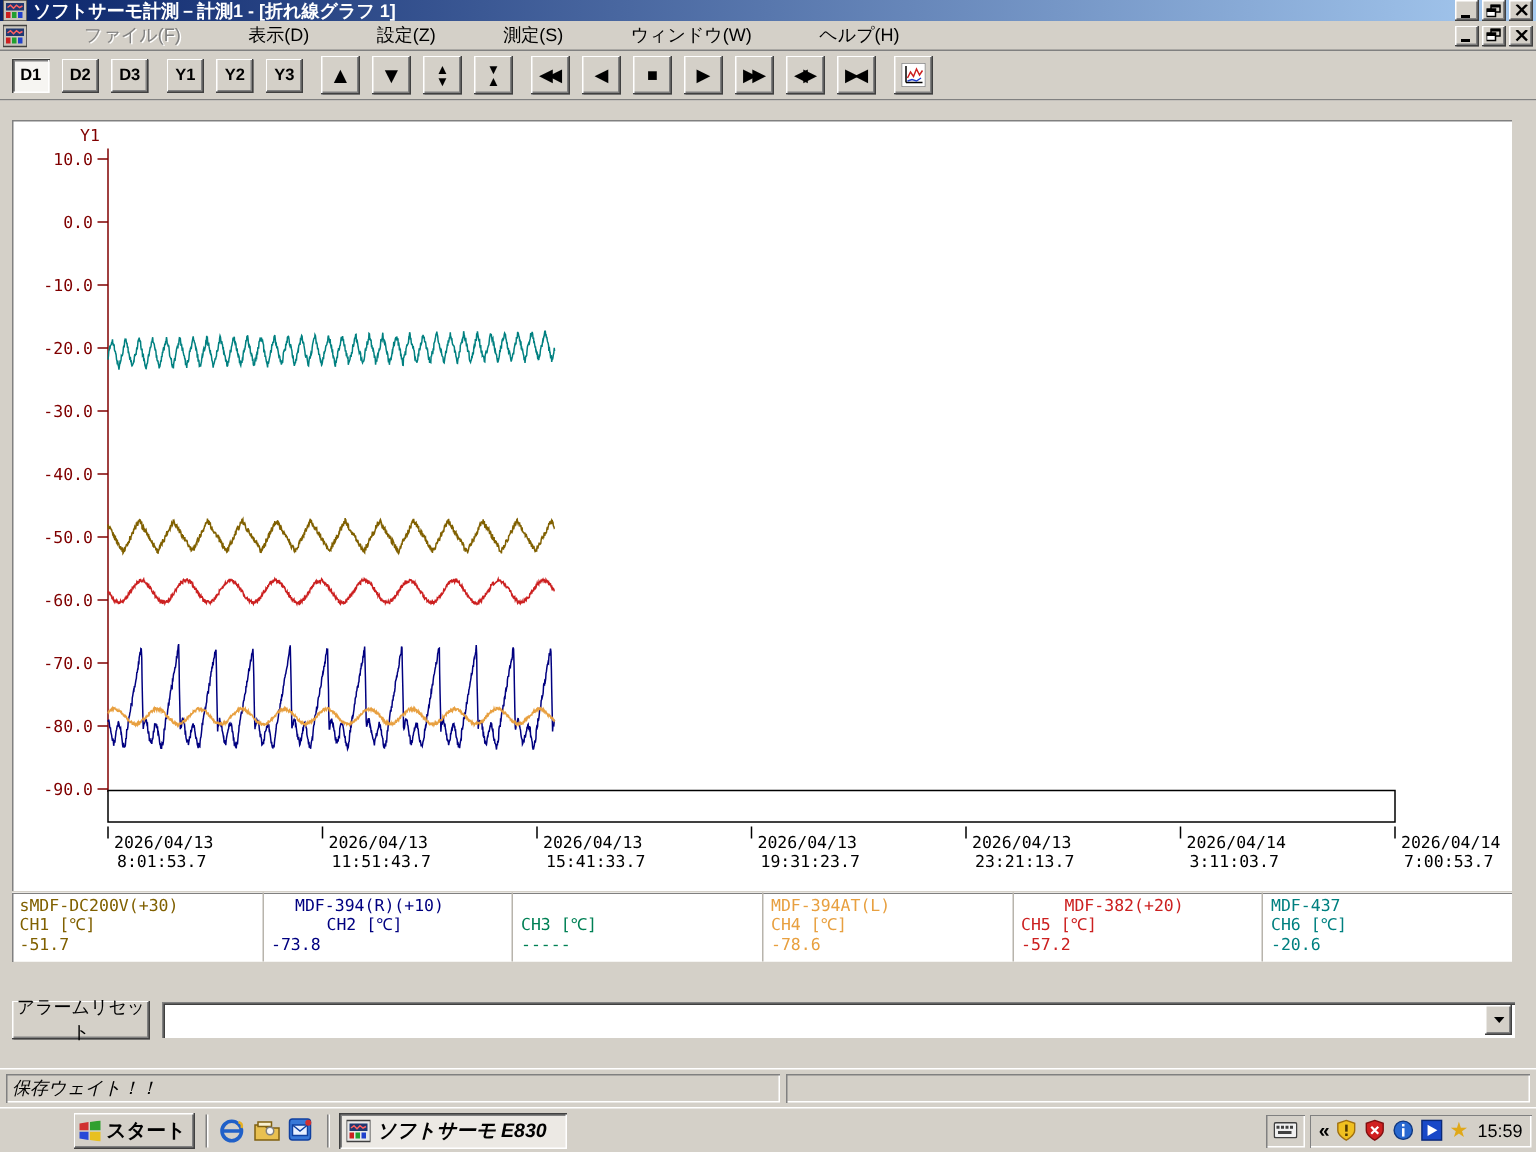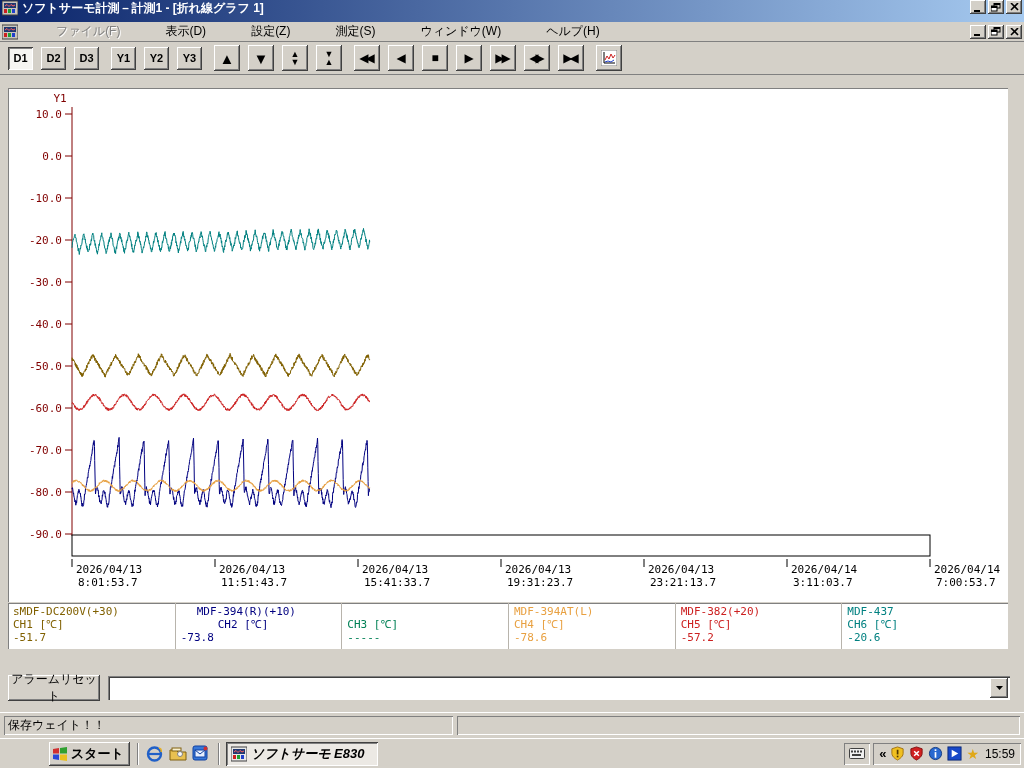--- a/index.html
+++ b/index.html
@@ -7,21 +7,21 @@
   body { font-family:"Liberation Sans","DejaVu Sans",sans-serif; font-size:12px; background:#d4d0c8; }
   .screen { width:1024px; height:768px; display:flex; flex-direction:column; }
 
   
   .raised  { box-shadow: inset -1px -1px 0 #404040, inset 1px 1px 0 #ffffff, inset -2px -2px 0 #808080; background:#d4d0c8; }
   .pressed { box-shadow: inset 1px 1px 0 #404040, inset -1px -1px 0 #ffffff, inset 2px 2px 0 #808080; }
   .sunken  { box-shadow: inset 1px 1px 0 #808080, inset -1px -1px 0 #ffffff; }
   .field   { box-shadow: inset 1px 1px 0 #808080, inset 2px 2px 0 #404040, inset -1px -1px 0 #ffffff; background:#fff; }
 
   
-  .titlebar { height:22px; background:linear-gradient(90deg,#0a246a,#a6caf0); display:flex; padding:0 2px; flex:0 0 auto; }
+  .titlebar { height:14px; background:linear-gradient(90deg,#0a246a,#a6caf0); display:flex; align-items:center; padding:0 2px; flex:0 0 auto; }
   .titlebar .ttext { color:#fff; font-weight:bold; font-size:12px; margin-left:4px; flex:1; white-space:nowrap; overflow:hidden; }
   .wbtns { display:flex; gap:2px; }
   .wbtn { width:16px; height:14px; display:flex; align-items:center; justify-content:center; }
   .appicon { width:16px; height:16px; flex:0 0 auto; }
 
   
   .menubar { height:20px; background:#d4d0c8; display:flex; align-items:center; padding:0 2px; flex:0 0 auto; border-bottom:1px solid #808080; box-shadow:0 1px 0 #ffffff;gap:31px; }
   .menuitem { padding:2px 7px; white-space:nowrap; }
   .menuitem.disabled { color:#808080; text-shadow:1px 1px 0 #fff; }
   .menubar .spacer { flex:1; }
@@ -50,21 +50,21 @@
   
   .alarm-row { position:absolute; left:8px; top:598px; width:1008px; height:30px; display:flex; align-items:center; gap:8px; }
   .alarm-btn { width:92px; height:26px; display:flex; align-items:center; justify-content:center; font-size:12px; border:0; font-family:"Liberation Sans","DejaVu Sans",sans-serif; }
   .combo { flex:0 0 902px; height:24px; display:flex; align-items:stretch; }
   .combo .cvalue { flex:1; }
   .combo .cbtn { width:18px; margin:2px; display:flex; align-items:center; justify-content:center; font-size:8px; }
 
   
   .statusbar { height:26px; background:#d4d0c8; display:flex; align-items:center; gap:4px; padding:3px 4px; flex:0 0 auto; border-top:1px solid #ffffff; }
   .sb-panel { height:19px; display:flex; align-items:center; padding:0 4px; font-size:12px; white-space:nowrap; }
-  .sb-left { width:449px; }
+  .sb-left { width:516px;font-style:italic; }
   .sb-right { flex:1; }
 
   
   .taskbar { height:30px; background:#d4d0c8; border-top:1px solid #ffffff; display:flex; align-items:center; padding:2px 3px; gap:3px; flex:0 0 auto; }
   .startbtn { height:24px; padding:0 6px 0 3px; display:flex; align-items:center; gap:3px; font-weight:bold; font-size:13px; border:0; font-family:"Liberation Sans","DejaVu Sans",sans-serif;margin-left:46px; }
   .tsep { width:1px; height:22px; background:#808080; box-shadow:1px 0 0 #fff; margin:0 4px; }
   .qlicon { width:20px; height:20px; display:flex; align-items:center; justify-content:center; }
   .taskbtn { height:24px; width:152px; display:flex; align-items:center; gap:4px; padding:0 5px; font-weight:bold; font-size:13px; background:#ece9e4; border:0; font-family:"Liberation Sans","DejaVu Sans",sans-serif; white-space:nowrap; overflow:hidden;font-style:italic; }
   .tb-spacer { flex:1; }
   .kbbox { height:22px; width:26px; display:flex; align-items:center; justify-content:center; }
@@ -271,21 +271,21 @@
         <div style="color: rgb(0, 128, 85);"></div>
         <div style="color: rgb(0, 128, 85);">CH3 [℃]</div>
         <div style="color: rgb(0, 128, 85);">-----</div>
       </div>
       <div class="leg-col">
         <div style="color: rgb(232, 160, 64);">MDF-394AT(L)</div>
         <div style="color: rgb(232, 160, 64);">CH4 [℃]</div>
         <div style="color: rgb(232, 160, 64);">-78.6</div>
       </div>
       <div class="leg-col">
-        <div style="color: rgb(204, 32, 32);">MDF-382(+20)</div>
+        <div style="color: rgb(204, 32, 32); margin-left: 29px;">MDF-382(+20)</div>
         <div style="color: rgb(204, 32, 32);">CH5 [℃]</div>
         <div style="color: rgb(204, 32, 32);">-57.2</div>
       </div>
       <div class="leg-col">
         <div style="color: rgb(0, 128, 128);">MDF-437</div>
         <div style="color: rgb(0, 128, 128);">CH6 [℃]</div>
         <div style="color: rgb(0, 128, 128);">-20.6</div>
       </div>
     </div>
 

